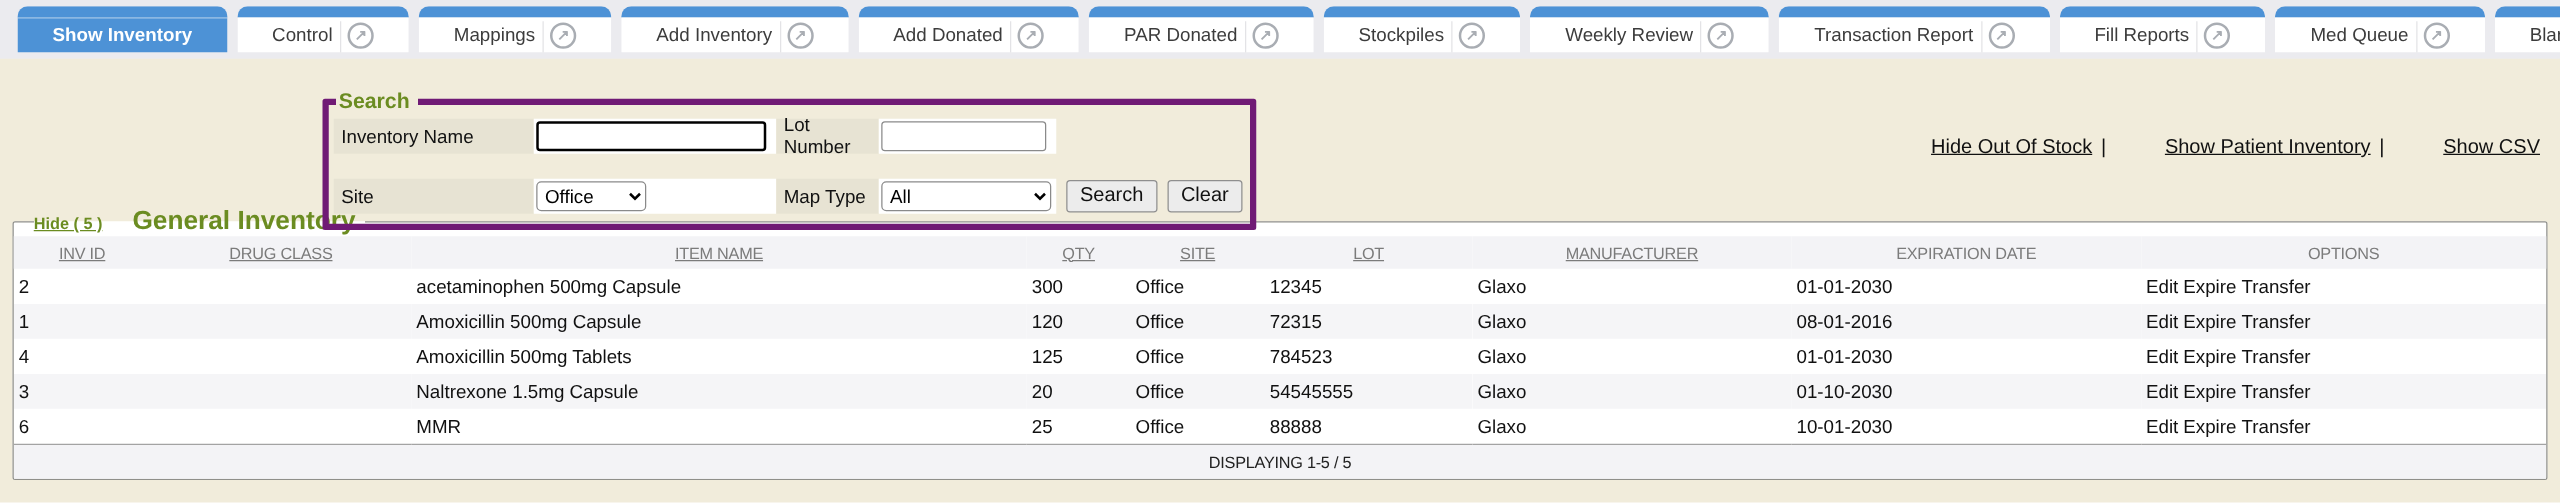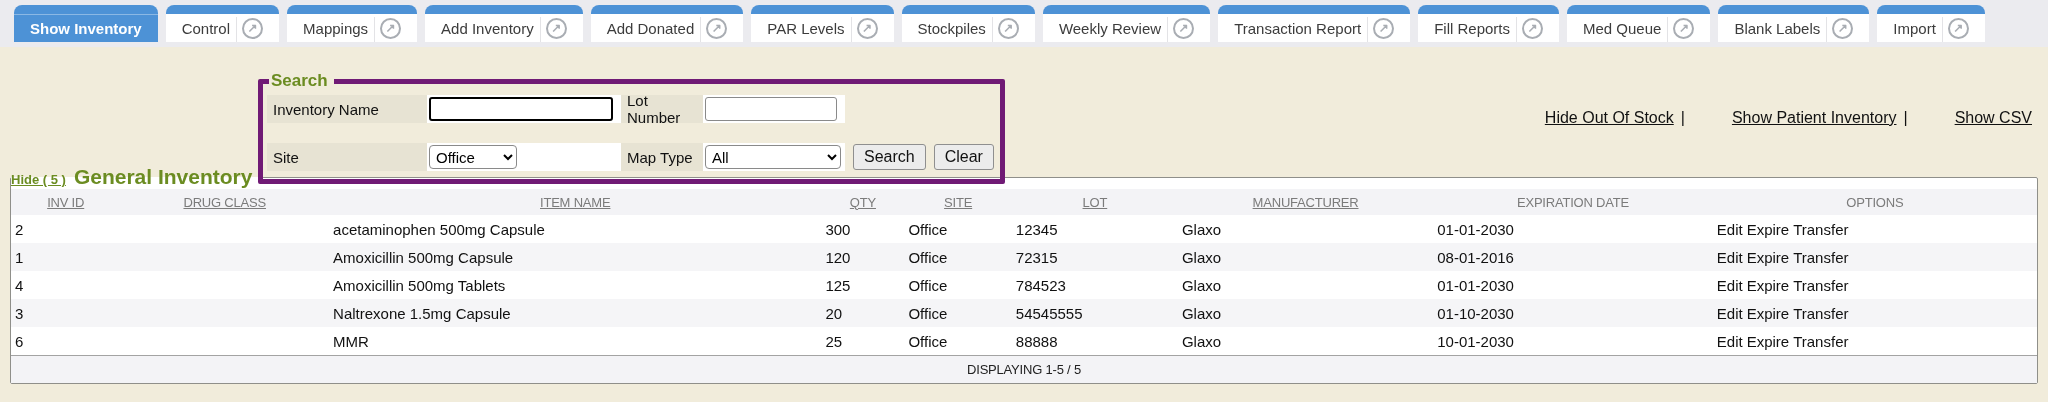--- a/index.html
+++ b/index.html
@@ -15,21 +15,21 @@
     height:47px;display:flex;align-items:flex-start;
     padding:5px 0 0 14px;box-sizing:border-box;gap:8px;
   }
   .tab{
     display:flex;flex-direction:column;border-radius:8px 8px 0 0;
     overflow:hidden;height:37px;cursor:pointer;flex:0 0 auto;
   }
   .tab-cap{height:9px;background:var(--tab-blue,#4d92d6);}
   .tab-main{
     flex:1;display:flex;align-items:center;background:#fff;
-    padding:0 16px;font-size:15px;color:#3c3c3c;gap:10px;
+    padding:0 28px;font-size:15px;color:#3c3c3c;gap:10px;
   }
   .tab.active .tab-main{background:var(--tab-blue,#4d92d6);color:#fff;font-weight:bold;border-top:1px solid rgba(255,255,255,.35);}
   .ext{
     display:flex;align-items:center;justify-content:center;
     width:21px;height:21px;border:2px solid #a9adb3;border-radius:50%;
     color:#a9adb3;font-size:12px;font-weight:bold;box-sizing:border-box;
     border-left-width:2px;margin-left:2px;
   }
   .tab-main .ext{position:relative;}
   .tab-main .ext::before{
@@ -76,21 +76,21 @@
     position:absolute;right:16px;top:62px;font-size:16px;color:#111;
     display:flex;gap:7px;align-items:center;white-space:nowrap;
   }
   .top-links a{color:#111;text-decoration:underline;cursor:pointer;margin-left:40px;}
   
   fieldset.inv-fs{
     margin:0 10px;border:1px solid #8f8f8a;border-radius:2px;padding:0;
     background:#fff;
   }
   fieldset.inv-fs legend{
-    margin-left:0;padding:0 8px 0 0;display:flex;align-items:baseline;gap:8px;
+    margin-left:16px;padding:0 8px 0 0;display:flex;align-items:baseline;gap:24px;
     background:transparent;
   }
   .hide-link{
     color:var(--accent-green,#6b8c21);font-weight:bold;font-size:13px;
     text-decoration:underline;cursor:pointer;
   }
   .inv-title{color:var(--accent-green,#6b8c21);font-weight:bold;font-size:21px;}
   table.inv{width:100%;border-collapse:collapse;table-layout:fixed;}
   table.inv th{
     background:var(--header-bg,#f3f3f6);color:var(--header-text,#7b7b7b);
@@ -144,21 +144,21 @@
   <div class="tab">
     <div class="tab-cap"></div>
     <div class="tab-main">
         <span>Add Donated</span>
         <span class="ext">↗</span>
       </div>
   </div>
   <div class="tab">
     <div class="tab-cap"></div>
     <div class="tab-main">
-        <span>PAR Levels</span>
+        <span>PAR Donated</span>
         <span class="ext">↗</span>
       </div>
   </div>
   <div class="tab">
     <div class="tab-cap"></div>
     <div class="tab-main">
         <span>Stockpiles</span>
         <span class="ext">↗</span>
       </div>
   </div>

